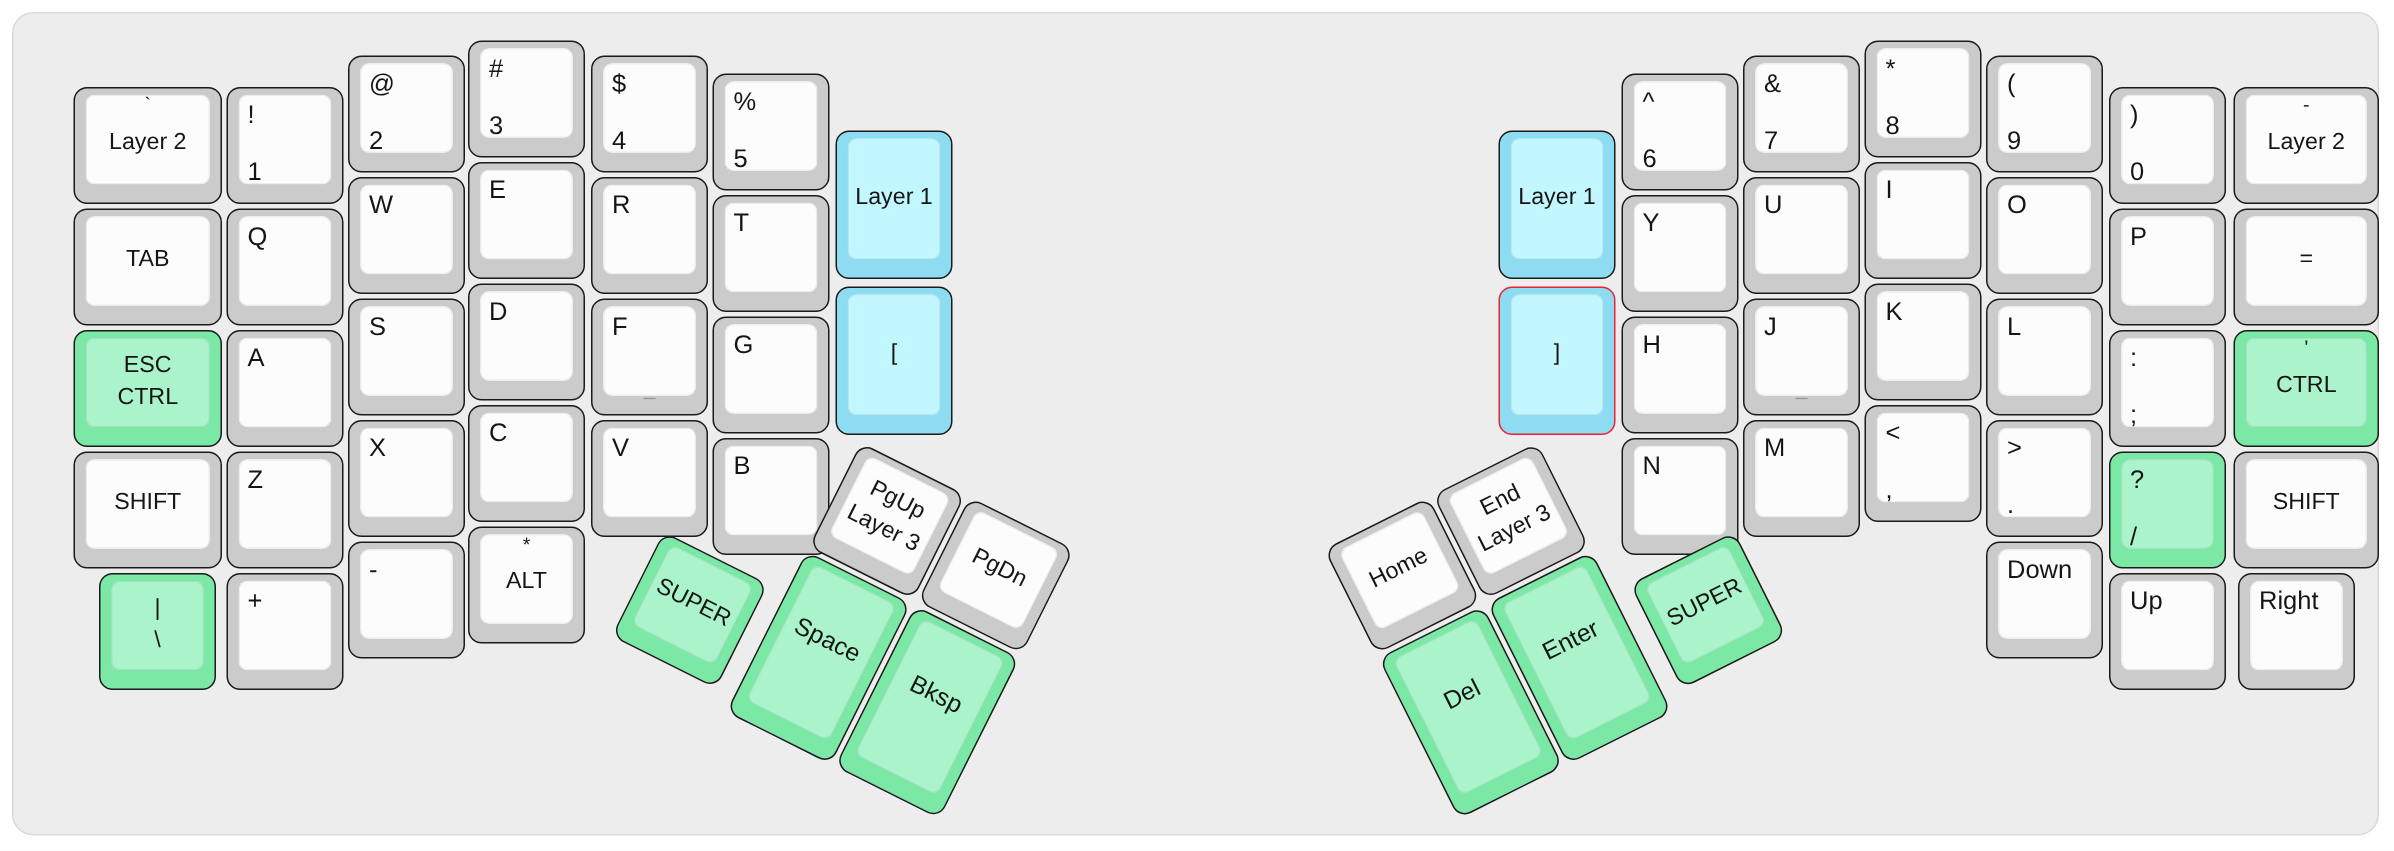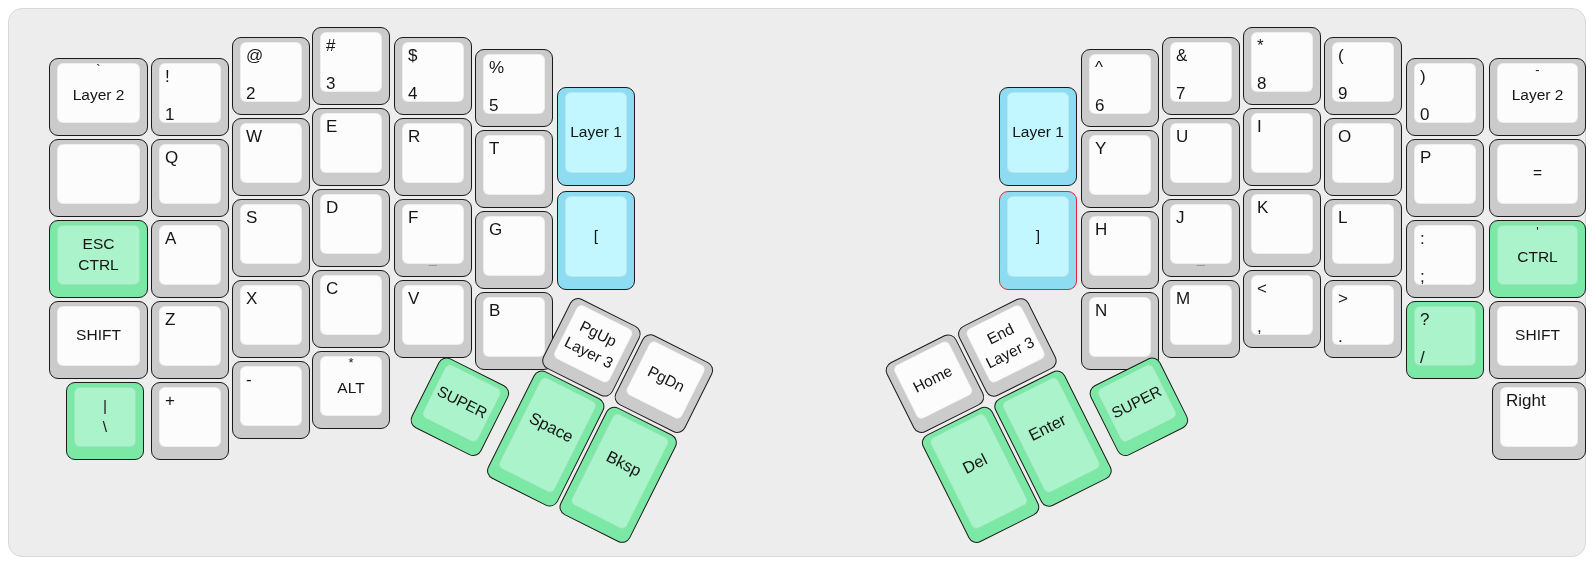--- a/index.html
+++ b/index.html
@@ -29,20 +29,21 @@
 
 <div id="stage">
   <div id="panel" style="background: rgb(237, 237, 238); border-color: rgb(217, 217, 218);">
       <div class="key" style="left: 40px; top: 49px; width: 99px; height: 78px; background: rgb(203, 203, 203);">
         <div class="surf" style="background: rgb(252, 252, 252);"></div>
         <div class="smalltop">`</div>
         <div class="maincen">Layer 2</div>
       </div>
       <div class="key" style="left: 40px; top: 130px; width: 99px; height: 78px; background: rgb(203, 203, 203);">
         <div class="surf" style="background: rgb(252, 252, 252);"></div>
+        <div class="cen">TAB</div>
       </div>
       <div class="key" style="left: 40px; top: 211px; width: 99px; height: 78px; background: rgb(124, 232, 165);">
         <div class="surf" style="background: rgb(171, 243, 203);"></div>
         <div class="cen2"><div>ESC</div><div>CTRL</div></div>
       </div>
       <div class="key" style="left: 40px; top: 292px; width: 99px; height: 78px; background: rgb(203, 203, 203);">
         <div class="surf" style="background: rgb(252, 252, 252);"></div>
         <div class="cen">SHIFT</div>
       </div>
       <div class="key" style="left: 57px; top: 373px; width: 78px; height: 78px; background: rgb(124, 232, 165);">
@@ -227,59 +228,67 @@
         <div class="lab tl1">O</div>
       </div>
       <div class="key" style="left: 1315px; top: 190px; width: 78px; height: 78px; background: rgb(203, 203, 203);">
         <div class="surf" style="background: rgb(252, 252, 252);"></div>
         <div class="lab tl1">L</div>
       </div>
       <div class="key" style="left: 1315px; top: 271px; width: 78px; height: 78px; background: rgb(203, 203, 203);">
         <div class="surf" style="background: rgb(252, 252, 252);"></div>
         <div class="lab tl1">&gt;</div>
         <div class="lab tl2">.</div>
+      </div>
+      <div class="key" style="left: 1315px; top: 352px; width: 78px; height: 78px; background: rgb(203, 203, 203);">
+        <div class="surf" style="background: rgb(252, 252, 252);"></div>
+        <div class="lab tl1">Down</div>
       </div>
       <div class="key" style="left: 1397px; top: 49px; width: 78px; height: 78px; background: rgb(203, 203, 203);">
         <div class="surf" style="background: rgb(252, 252, 252);"></div>
         <div class="lab tl1">)</div>
         <div class="lab tl2">0</div>
       </div>
       <div class="key" style="left: 1397px; top: 130px; width: 78px; height: 78px; background: rgb(203, 203, 203);">
         <div class="surf" style="background: rgb(252, 252, 252);"></div>
         <div class="lab tl1">P</div>
       </div>
       <div class="key" style="left: 1397px; top: 211px; width: 78px; height: 78px; background: rgb(203, 203, 203);">
         <div class="surf" style="background: rgb(252, 252, 252);"></div>
         <div class="lab tl1">:</div>
         <div class="lab tl2">;</div>
       </div>
       <div class="key" style="left: 1397px; top: 292px; width: 78px; height: 78px; background: rgb(124, 232, 165);">
         <div class="surf" style="background: rgb(171, 243, 203);"></div>
         <div class="lab tl1">?</div>
         <div class="lab tl2">/</div>
       </div>
+      <div class="key" style="left: 1397px; top: 373px; width: 78px; height: 78px; background: rgb(203, 203, 203);">
+        <div class="surf" style="background: rgb(252, 252, 252);"></div>
+        <div class="lab tl1">Up</div>
+      </div>
       <div class="key" style="left: 1480px; top: 49px; width: 97px; height: 78px; background: rgb(203, 203, 203);">
         <div class="surf" style="background: rgb(252, 252, 252);"></div>
         <div class="smalltop">-</div>
         <div class="maincen">Layer 2</div>
       </div>
       <div class="key" style="left: 1480px; top: 130px; width: 97px; height: 78px; background: rgb(203, 203, 203);">
         <div class="surf" style="background: rgb(252, 252, 252);"></div>
         <div class="cen">=</div>
       </div>
       <div class="key" style="left: 1480px; top: 211px; width: 97px; height: 78px; background: rgb(124, 232, 165);">
         <div class="surf" style="background: rgb(171, 243, 203);"></div>
         <div class="smalltop">'</div>
         <div class="maincen">CTRL</div>
       </div>
       <div class="key" style="left: 1480px; top: 292px; width: 97px; height: 78px; background: rgb(203, 203, 203);">
         <div class="surf" style="background: rgb(252, 252, 252);"></div>
         <div class="cen">SHIFT</div>
       </div>
-      <div class="key" style="left: 1483px; top: 373px; width: 94px; height: 78px; background: rgb(203, 203, 203);">
+      <div class="key" style="left: 1483px; top: 373px; width: 78px; height: 78px; background: rgb(203, 203, 203);">
         <div class="surf" style="background: rgb(252, 252, 252);"></div>
         <div class="lab tl1">Right</div>
       </div>
       <div class="cluster" style="left: 565px; top: 286px; transform: rotate(26.6deg);">
         <div class="key" style="left: 0px; top: 0px; width: 78px; height: 78px; background: rgb(203, 203, 203);">
           <div class="surf" style="background: rgb(252, 252, 252);"></div>
           <div class="cen2"><div>PgUp</div><div>Layer 3</div></div>
         </div>
         <div class="key" style="left: 81px; top: 0px; width: 78px; height: 78px; background: rgb(203, 203, 203);">
           <div class="surf" style="background: rgb(252, 252, 252);"></div>

